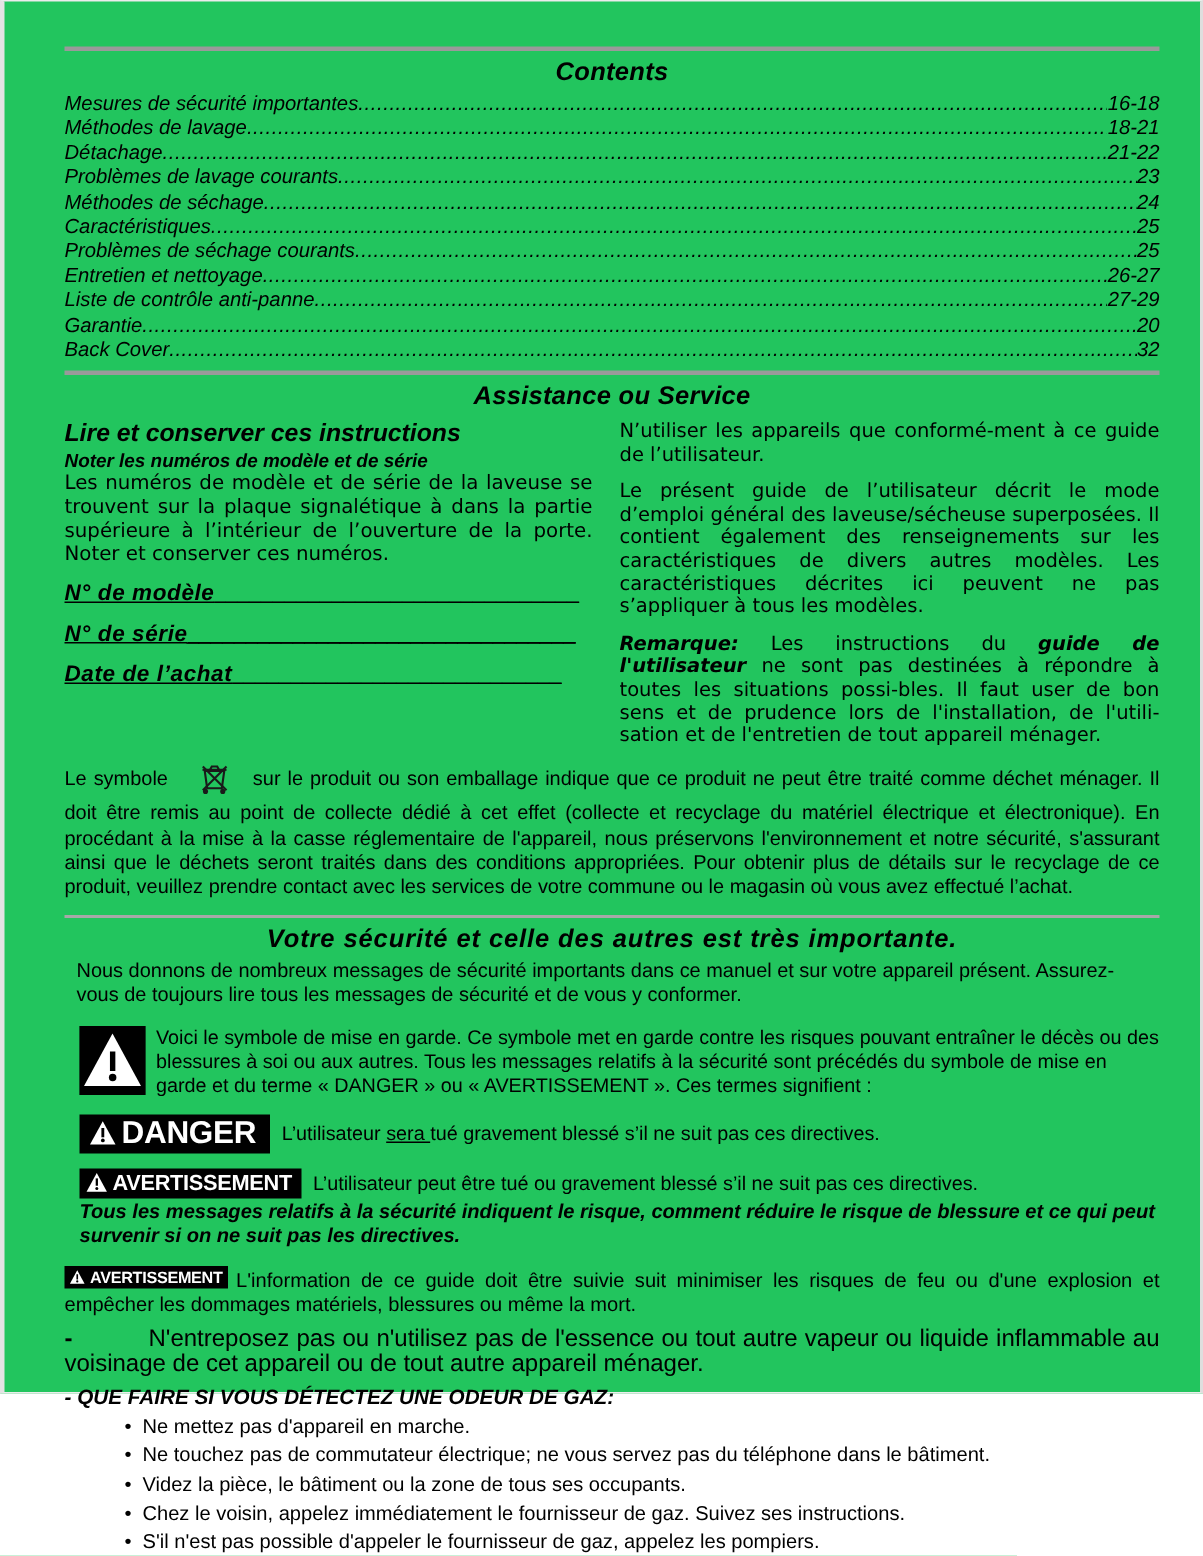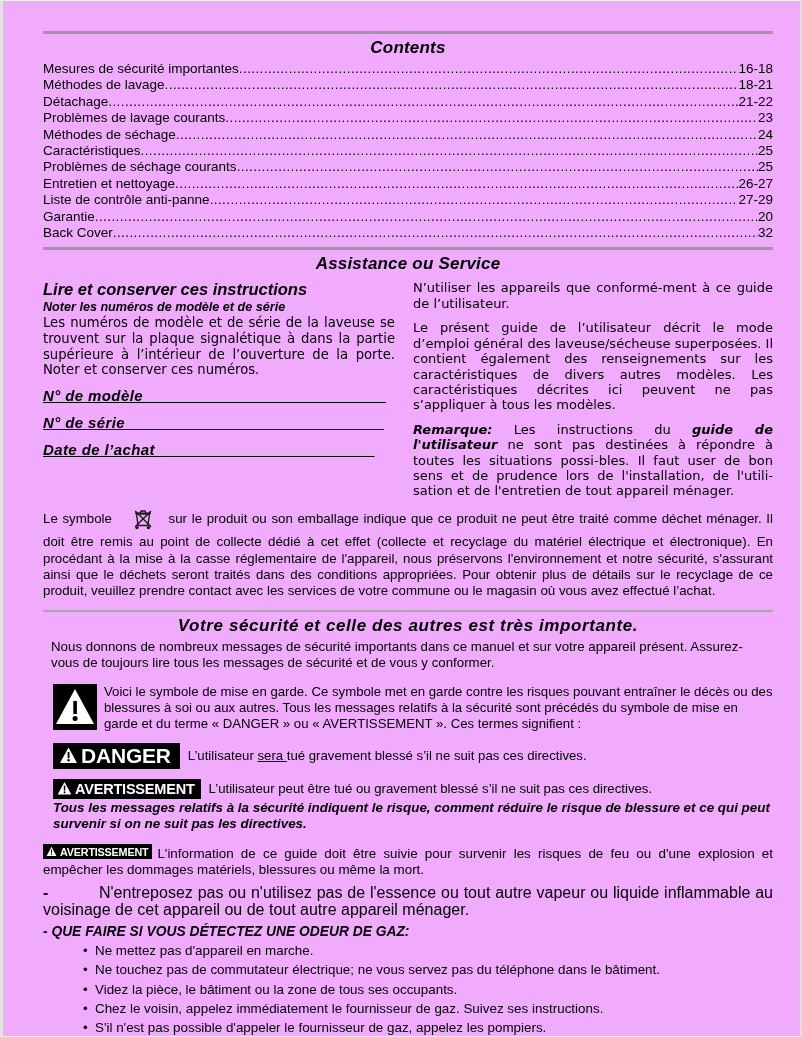--- a/index.html
+++ b/index.html
@@ -13,22 +13,22 @@
     height: 1037px;
     font-family: "Liberation Sans", sans-serif;
     color: #000;
     position: relative;
     overflow: hidden;
   }
   .page {
     position: absolute;
     left: 0; top: 0;
     width: 802px;
-    height: 1037px;
-    background: #f0abfc;
+    height: 929px;
+    background: #22c55e;
     box-sizing: border-box;
     border-left: 3px solid #e3e3e3;
     border-right: 2px solid #dedede;
     border-top: 1px solid #ececec;
     border-bottom: 1px solid #ececec;
   }
   .content {
     position: absolute;
     left: 40px;
     top: 30px;
@@ -57,20 +57,21 @@
   h1.section-title.spaced { letter-spacing: 0.6px; }
 
   
   .toc { margin-top: 1px; }
   .toc-row {
     display: flex;
     align-items: baseline;
     font-size: 13.5px;
     line-height: 16.4px;
     white-space: nowrap;
+    font-style: italic;
   }
   .toc-label { flex: 0 0 auto; }
   .toc-dots {
     flex: 1 1 auto;
     overflow: hidden;
     white-space: nowrap;
     font-size: 13.5px;
     letter-spacing: 0.4px;
     margin: 0 0px;
     color: #000;
@@ -409,21 +410,21 @@
 
     <p class="warn-flow"><span class="badge badge-avert-sm">
           <span class="btri">
             <svg width="11" height="11" viewBox="0 0 11 11">
               <polygon points="5.5,0.8 10.4,9.9 0.6,9.9" fill="#fff"></polygon>
               <rect x="4.95" y="3.5" width="1.1" height="3.5" fill="#000"></rect>
               <circle cx="5.5" cy="8.3" r="0.75" fill="#000"></circle>
             </svg>
           </span>
           <span>AVERTISSEMENT</span>
-        </span><span>L'information de ce guide doit être suivie pour survenir les risques de  feu ou d'une explosion et empêcher les dommages matériels, blessures ou même la mort.</span></p>
+        </span><span>L'information de ce guide doit être suivie suit minimiser les risques de  feu ou d'une explosion et empêcher les dommages matériels, blessures ou même la mort.</span></p>
 
     <p class="dash-para"><span class="dash">-</span><span>N'entreposez pas ou n'utilisez pas de l'essence ou tout autre vapeur ou liquide inflammable au voisinage de cet  appareil ou de tout autre appareil ménager.</span></p>
 
     <p class="gas-head">- QUE FAIRE SI VOUS DÉTECTEZ UNE ODEUR DE GAZ:</p>
     <ul class="gas-list">
       <li>Ne mettez pas d'appareil en marche.</li>
       <li>Ne touchez pas de commutateur électrique; ne vous servez pas du téléphone dans le bâtiment.</li>
       <li>Videz la pièce, le bâtiment ou la zone de tous ses occupants.</li>
       <li>Chez le voisin, appelez immédiatement le fournisseur de gaz. Suivez ses instructions.</li>
       <li>S'il n'est pas possible d'appeler le fournisseur de gaz, appelez les pompiers.</li>

